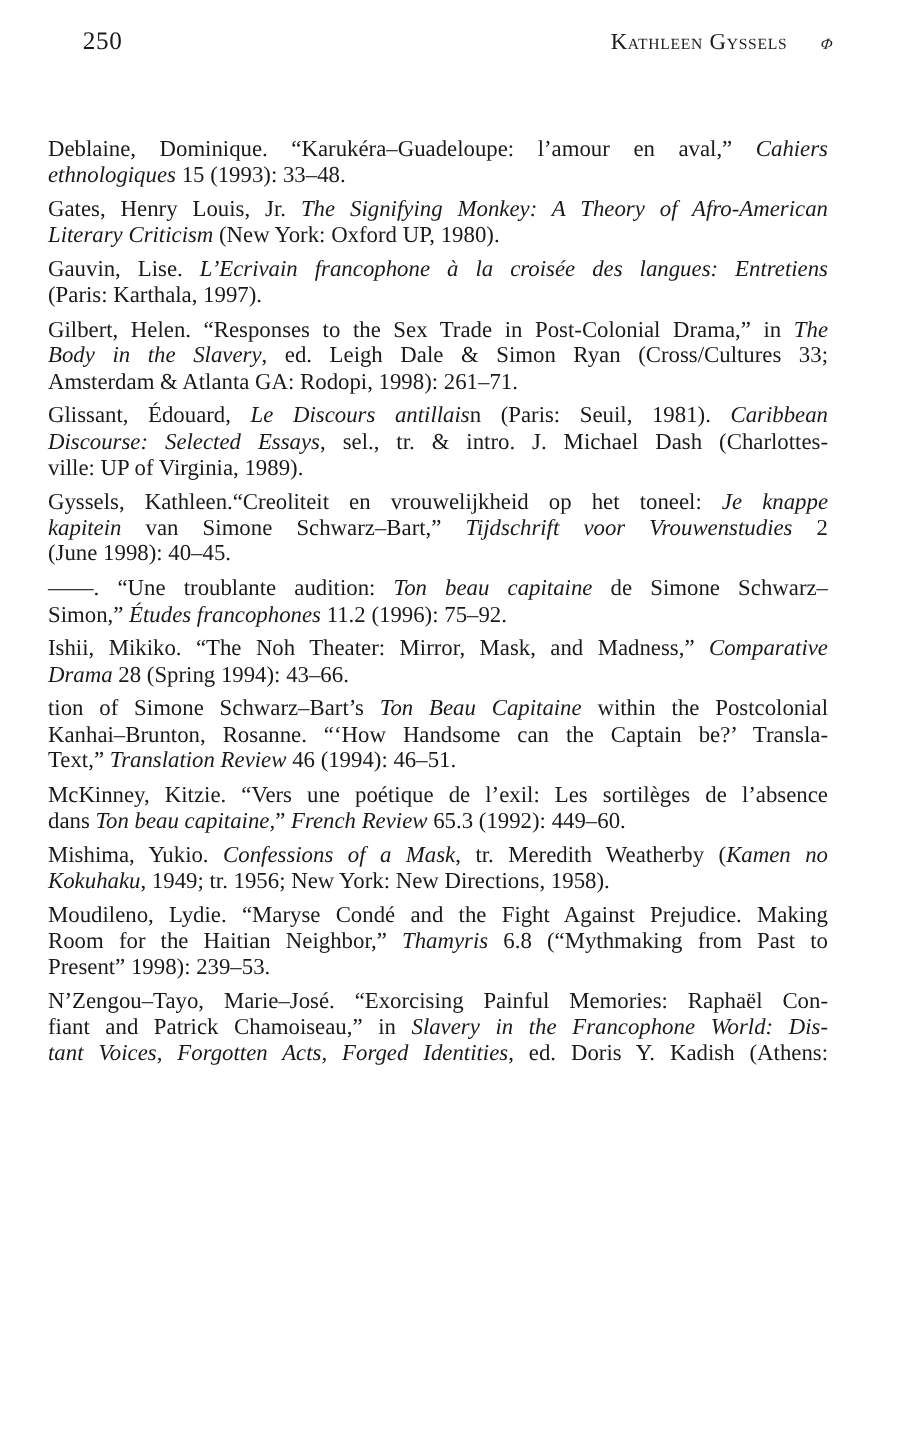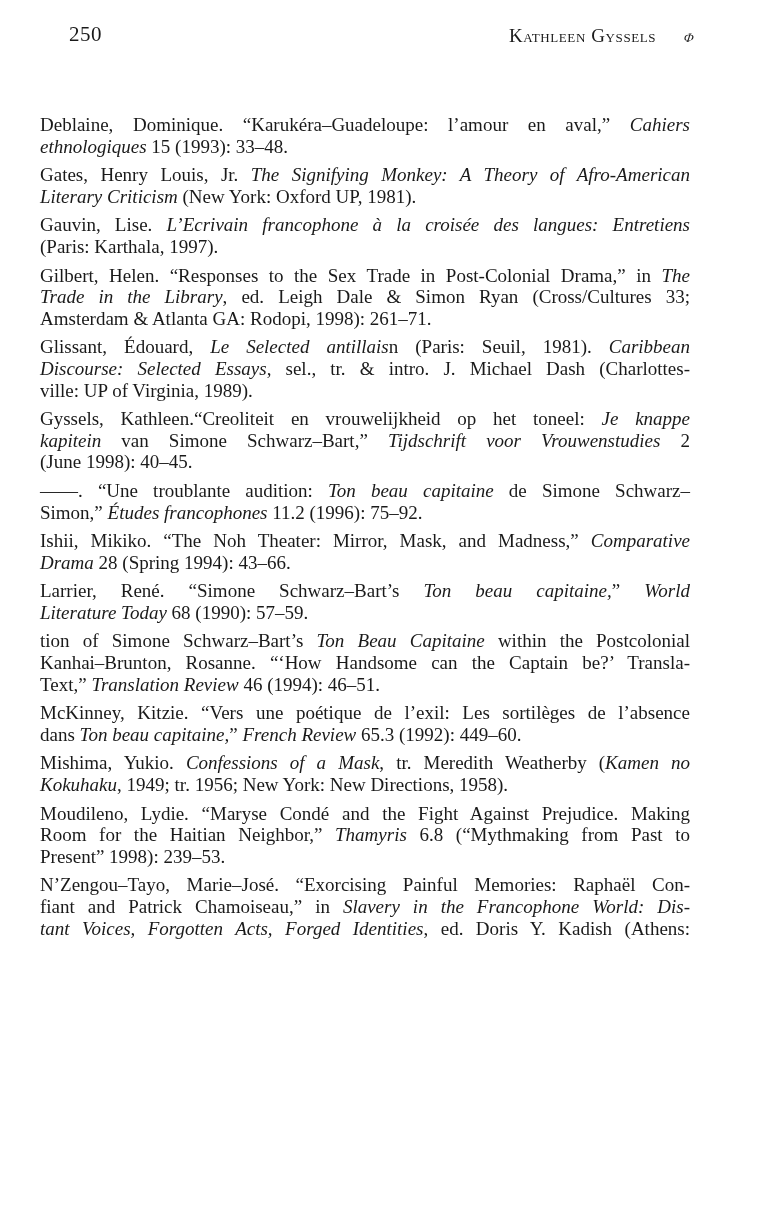--- a/index.html
+++ b/index.html
@@ -87,52 +87,48 @@
   </span>
 </div>
 
 <div class="bibliography" id="bibliography">
     <div class="entry">
       <span class="line"><span>Deblaine, Dominique. “Karukéra–Guadeloupe: l’amour en aval,” </span><i>Cahiers</i></span>
       <span class="line last cont"><i>ethnologiques</i><span> 15 (1993): 33–48.</span></span>
     </div>
     <div class="entry">
       <span class="line"><span>Gates, Henry Louis, Jr. </span><i>The Signifying Monkey: A Theory of Afro-American</i></span>
-      <span class="line last cont"><i>Literary Criticism</i><span> (New York: Oxford UP, 1981).</span></span>
+      <span class="line last cont"><i>Literary Criticism</i><span> (New York: Oxford UP, 1980).</span></span>
     </div>
     <div class="entry">
       <span class="line"><span>Gauvin, Lise. </span><i>L’Ecrivain francophone à la croisée des langues: Entretiens</i></span>
       <span class="line last cont"><span>(Paris: Karthala, 1997).</span></span>
     </div>
     <div class="entry">
       <span class="line"><span>Gilbert, Helen. “Responses to the Sex Trade in Post-Colonial Drama,” in </span><i>The</i></span>
-      <span class="line cont"><i>Trade in the Library</i><span>, ed. Leigh Dale &amp; Simon Ryan (Cross/Cultures 33;</span></span>
+      <span class="line cont"><i>Body in the Slavery</i><span>, ed. Leigh Dale &amp; Simon Ryan (Cross/Cultures 33;</span></span>
       <span class="line last cont"><span>Amsterdam &amp; Atlanta GA: Rodopi, 1998): 261–71.</span></span>
     </div>
     <div class="entry">
-      <span class="line"><span>Glissant, Édouard, </span><i>Le Selected antillais</i><span>n (Paris: Seuil, 1981). </span><i>Caribbean</i></span>
+      <span class="line"><span>Glissant, Édouard, </span><i>Le Discours antillais</i><span>n (Paris: Seuil, 1981). </span><i>Caribbean</i></span>
       <span class="line cont"><i>Discourse: Selected Essays</i><span>, sel., tr. &amp; intro. J. Michael Dash (Charlottes-</span></span>
       <span class="line last cont"><span>ville: UP of Virginia, 1989).</span></span>
     </div>
     <div class="entry">
       <span class="line"><span>Gyssels, Kathleen.“Creoliteit en vrouwelijkheid op het toneel: </span><i>Je knappe</i></span>
       <span class="line cont"><i>kapitein</i><span> van Simone Schwarz–Bart,” </span><i>Tijdschrift voor Vrouwenstudies</i><span> 2</span></span>
       <span class="line last cont"><span>(June 1998): 40–45.</span></span>
     </div>
     <div class="entry">
       <span class="line"><span>——. “Une troublante audition: </span><i>Ton beau capitaine</i><span> de Simone Schwarz–</span></span>
       <span class="line last cont"><span>Simon,” </span><i>Études francophones</i><span> 11.2 (1996): 75–92.</span></span>
     </div>
     <div class="entry">
       <span class="line"><span>Ishii, Mikiko. “The Noh Theater: Mirror, Mask, and Madness,” </span><i>Comparative</i></span>
       <span class="line last cont"><i>Drama</i><span> 28 (Spring 1994): 43–66.</span></span>
-    </div>
-    <div class="entry">
-      <span class="line"><span>Larrier, René. “Simone Schwarz–Bart’s </span><i>Ton beau capitaine,</i><span>” </span><i>World</i></span>
-      <span class="line last cont"><i>Literature Today</i><span> 68 (1990): 57–59.</span></span>
     </div>
     <div class="entry">
       <span class="line cont"><span>tion of Simone Schwarz–Bart’s </span><i>Ton Beau Capitaine</i><span> within the Postcolonial</span></span>
       <span class="line"><span>Kanhai–Brunton, Rosanne. “‘How Handsome can the Captain be?’ Transla-</span></span>
       <span class="line last cont"><span>Text,” </span><i>Translation Review</i><span> 46 (1994): 46–51.</span></span>
     </div>
     <div class="entry">
       <span class="line"><span>McKinney, Kitzie. “Vers une poétique de l’exil: Les sortilèges de l’absence</span></span>
       <span class="line last cont"><span>dans </span><i>Ton beau capitaine,</i><span>” </span><i>French Review</i><span> 65.3 (1992): 449–60.</span></span>
     </div>

